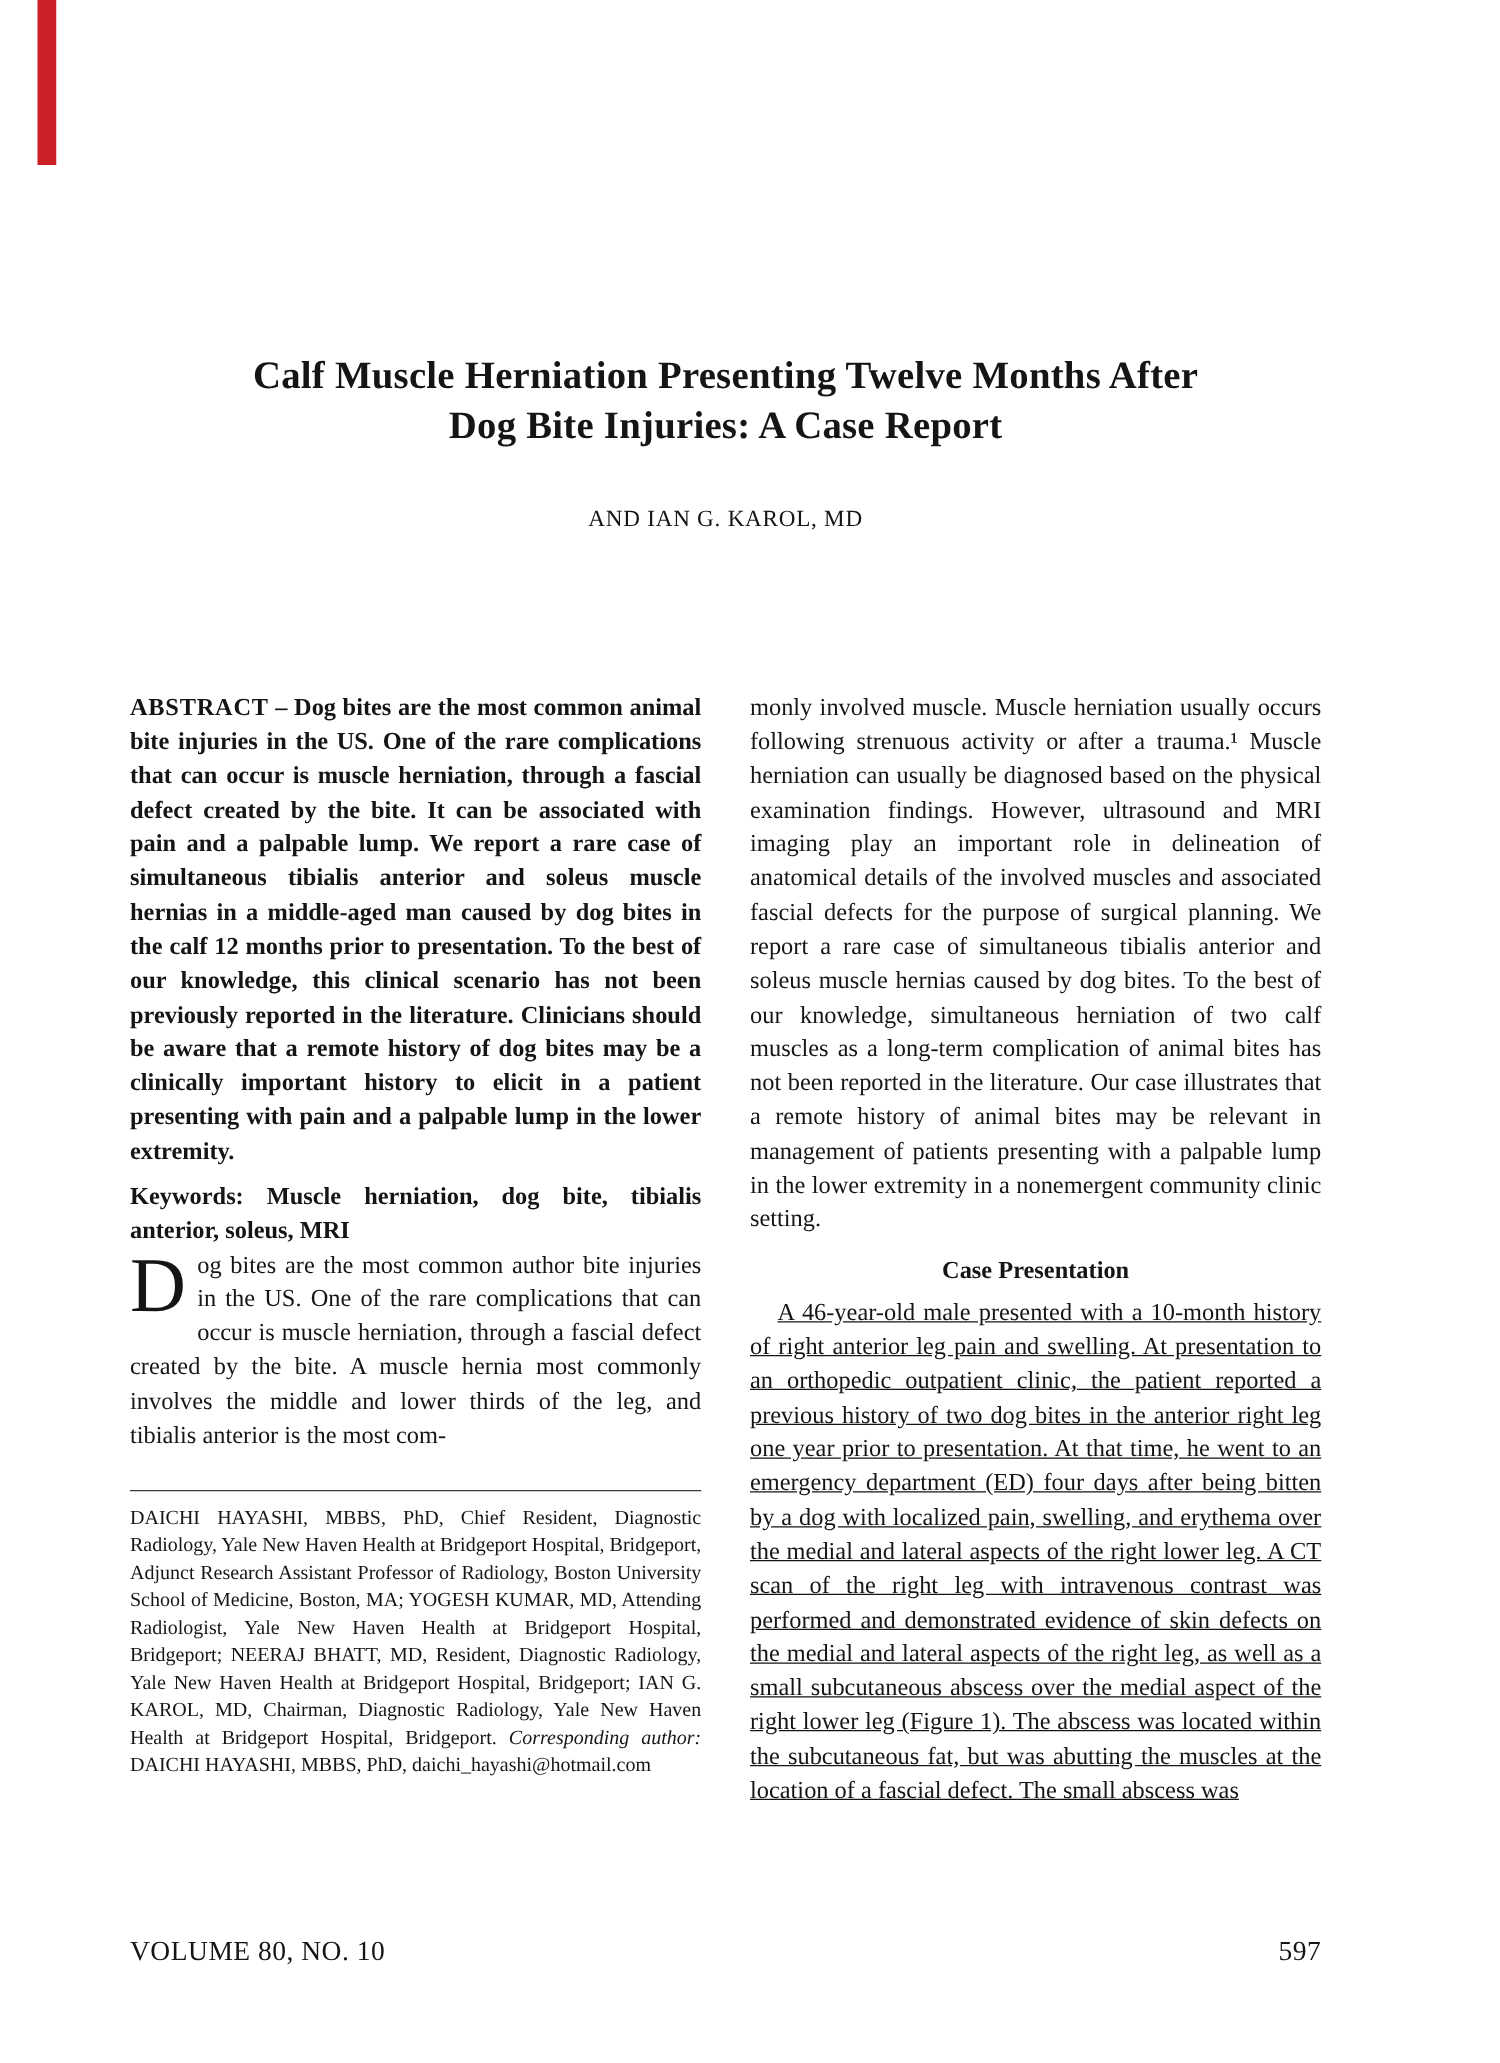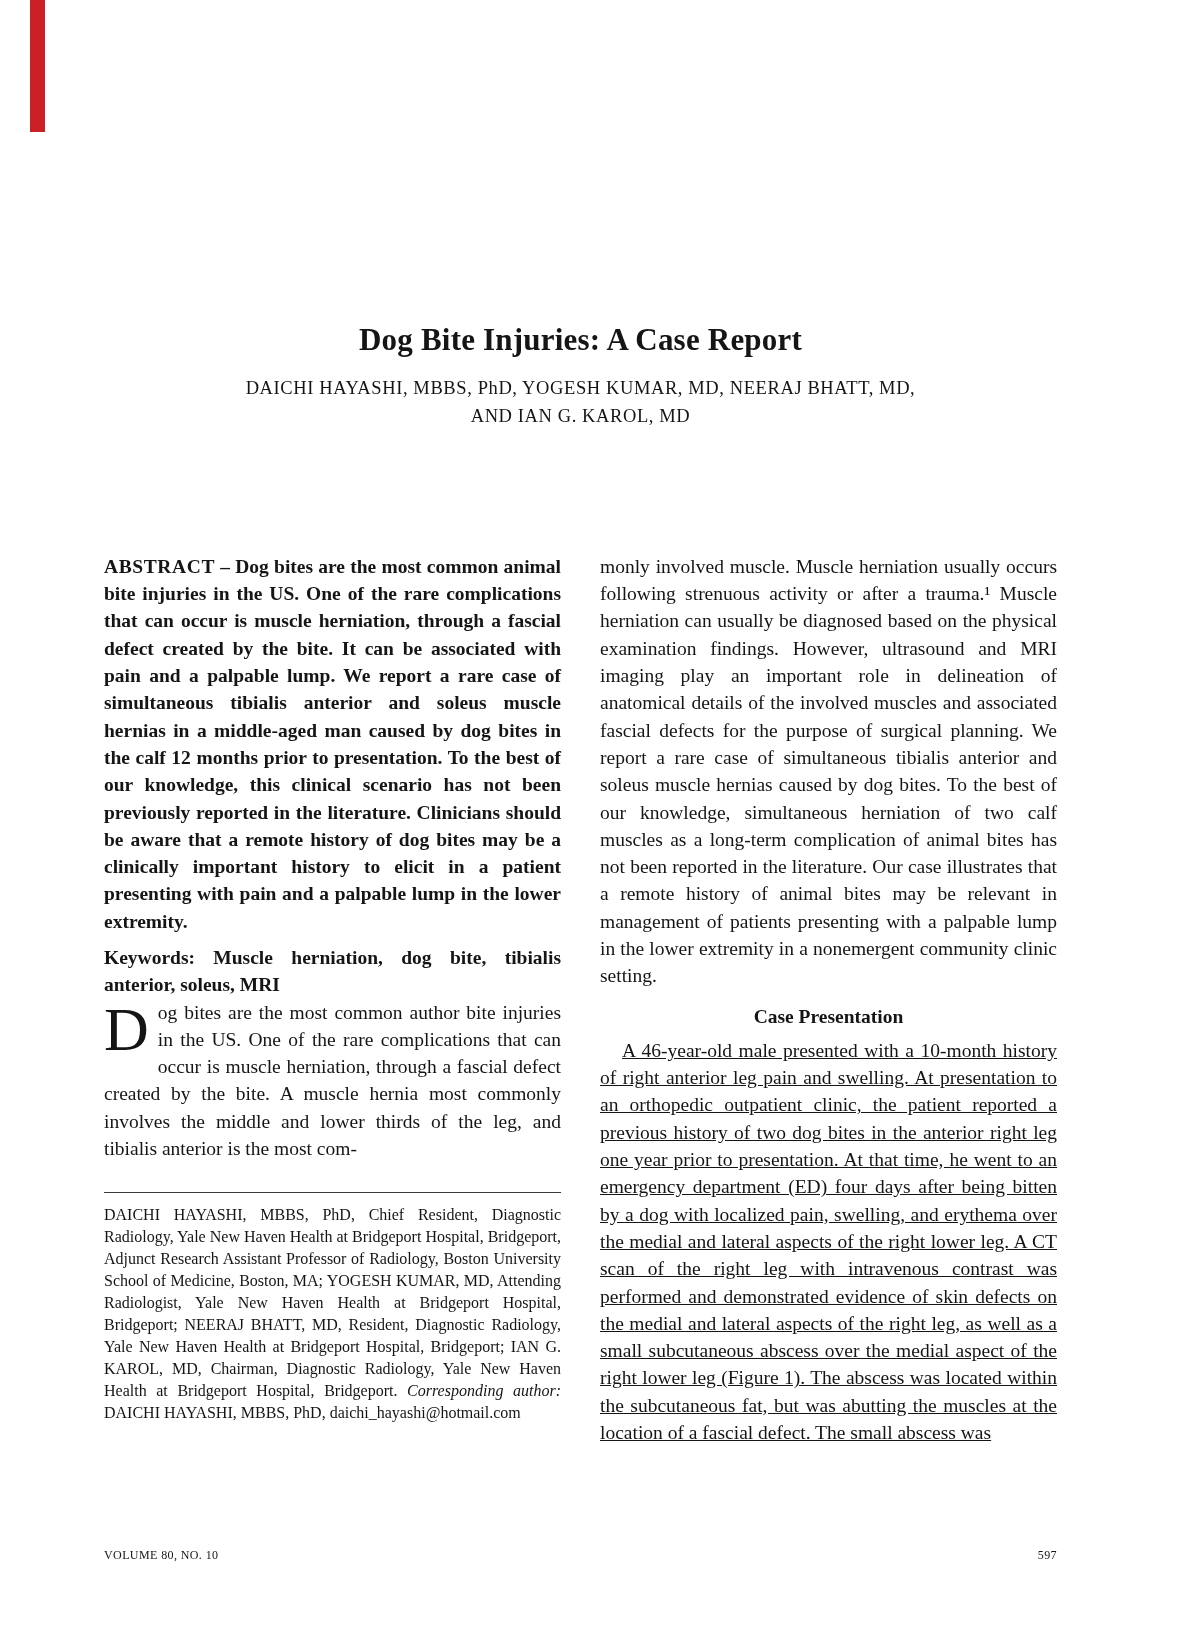--- a/index.html
+++ b/index.html
@@ -78,38 +78,38 @@
   }
   .italic { font-style: italic; }
   .indent { text-indent: 22px; text-decoration: underline; }
   .footer {
     position: absolute;
     left: 104px;
     top: 1548px;
     width: 953px;
     display: flex;
     justify-content: space-between;
-    font-size: 12px;
+    font-size: 22px;
     letter-spacing: 0.4px;
   }
 </style>
 </head>
 <body>
 
 <div class="red-bar" style="background: rgb(203, 32, 38);"></div>
 
 <main class="content">
 
   <h1 class="title">
-    <br>
+    <span>Calf Muscle Herniation Presenting Twelve Months After</span><br>
     <span>Dog Bite Injuries: A Case Report</span>
   </h1>
 
   <div class="authors">
-    <span>DAICHI HAYASHI, MBBS, PhD, YOGESH KUMAR, MD, NEERAJ BHATT, MD,</span><br>
+    <br>
     <span>AND IAN G. KAROL, MD</span>
   </div>
 
   <div class="columns">
 
     <div class="col">
       <p class="abstract"><span class="abstract-label">ABSTRACT</span><span> – Dog bites are the most common animal bite injuries in the US. One of the rare complications that can occur is muscle herniation, through a fascial defect created by the bite. It can be associated with pain and a palpable lump. We report a rare case of simultaneous tibialis anterior and soleus muscle hernias in a middle-aged man caused by dog bites in the calf 12 months prior to presentation. To the best of our knowledge, this clinical scenario has not been previously reported in the literature. Clinicians should be aware that a remote history of dog bites may be a clinically important history to elicit in a patient presenting with pain and a palpable lump in the lower extremity.</span></p>
 
       <p class="keywords">Keywords: Muscle herniation, dog bite, tibialis anterior, soleus, MRI</p>
 

